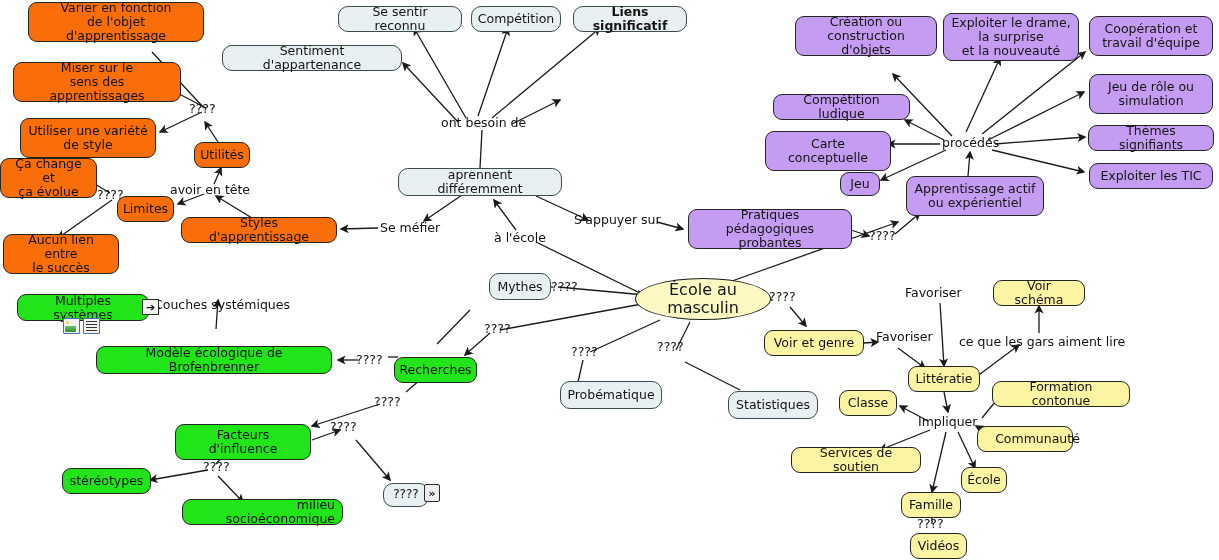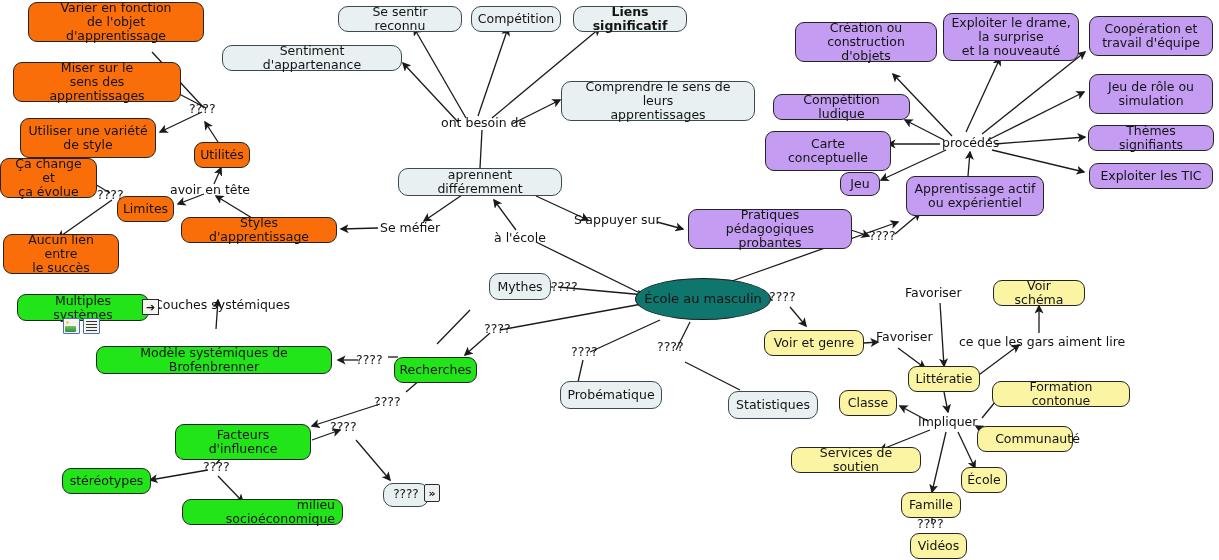--- a/index.html
+++ b/index.html
@@ -26,22 +26,22 @@
     white-space:pre-line;
     color:#141414;
     z-index:5;
   }
   .node.orange{background:#FA6E09;border-color:#242424;}
   .node.purple{background:#C49DF2;border-color:#242424;}
   .node.green{background:#22E519;border-color:#242424;}
   .node.yellow{background:#FBF4A3;border-color:#242424;}
   .node.grey{background:#E9F0F1;border-color:#3a4a4f;border-radius:10px;}
   .node.ellipse{
-    background:#0f766e;border-color:#1b1b1b;border-radius:50%;
-    font-size:13px;
+    background:#fef9c3;border-color:#1b1b1b;border-radius:50%;
+    font-size:16px;
   }
 
   
   .linklabel{
     position:absolute;
     font-size:12.5px;
     color:#111;
     background:transparent;
     white-space:nowrap;
     z-index:6;
@@ -196,32 +196,30 @@
   <div class="node orange" style="left:3px;top:234px;width:116px;height:40px;">Aucun lien entre
 le succès</div>
   <div class="node orange" style="left:194px;top:142px;width:56px;height:26px;">Utilités</div>
   <div class="node orange" style="left:117px;top:196px;width:57px;height:26px;">Limites</div>
   <div class="node orange" style="left:181px;top:217px;width:156px;height:26px;">Styles d'apprentissage</div>
 
   <div class="node grey" style="left:338px;top:6px;width:124px;height:26px;">Se sentir reconnu</div>
   <div class="node grey" style="left:471px;top:6px;width:90px;height:26px;">Compétition</div>
   <div class="node grey" style="left:573px;top:6px;width:114px;height:26px;font-weight:bold;">Liens significatif</div>
   <div class="node grey" style="left:222px;top:45px;width:180px;height:26px;">Sentiment d'appartenance</div>
-  <div class="node grey" style="left:561px;top:81px;width:194px;height:40px;">Comprendre le sens de leurs
-apprentissages</div>
   <div class="node grey" style="left:398px;top:168px;width:164px;height:28px;">aprennent différemment</div>
   <div class="node grey" style="left:489px;top:273px;width:62px;height:27px;">Mythes</div>
   <div class="node grey" style="left:560px;top:381px;width:102px;height:28px;">Probématique</div>
   <div class="node grey" style="left:728px;top:391px;width:90px;height:28px;">Statistiques</div>
   <div class="node grey" style="left:383px;top:483px;width:46px;height:24px;font-size:12px;">????</div>
   <div class="chev" style="left:424px;top:484px;">»</div>
 
   <div class="node purple" style="left:688px;top:209px;width:164px;height:40px;">Pratiques pédagogiques
 probantes</div>
-  <div class="node purple" style="left:795px;top:22px;width:142px;height:40px;">Création ou
+  <div class="node purple" style="left:795px;top:16px;width:142px;height:40px;">Création ou
 construction d'objets</div>
   <div class="node purple" style="left:943px;top:13px;width:136px;height:48px;">Exploiter le drame,
 la surprise
 et la nouveauté</div>
   <div class="node purple" style="left:1089px;top:16px;width:124px;height:40px;">Coopération et
 travail d'équipe</div>
   <div class="node purple" style="left:773px;top:94px;width:137px;height:26px;">Compétition ludique</div>
   <div class="node purple" style="left:1089px;top:74px;width:124px;height:40px;">Jeu de rôle ou
 simulation</div>
   <div class="node purple" style="left:765px;top:131px;width:126px;height:40px;">Carte conceptuelle</div>
@@ -231,21 +229,21 @@
   <div class="node purple" style="left:906px;top:176px;width:138px;height:40px;">Apprentissage actif
 ou expérientiel</div>
 
   <div class="node green" style="left:17px;top:294px;width:132px;height:27px;">Multiples systèmes</div>
   <div class="res-icons" style="left:63px;top:318px;">
     <span class="res-ico pic"></span>
     <span class="res-ico doc"></span>
   </div>
   <div class="linkglyph" style="left:142px;top:299px;">➔</div>
 
-  <div class="node green" style="left:96px;top:346px;width:236px;height:28px;">Modèle systémiques de Brofenbrenner</div>
+  <div class="node green" style="left:96px;top:346px;width:236px;height:28px;">Modèle écologique de Brofenbrenner</div>
   <div class="node green" style="left:394px;top:357px;width:83px;height:26px;">Recherches</div>
   <div class="node green" style="left:175px;top:424px;width:136px;height:36px;">Facteurs d'influence</div>
   <div class="node green" style="left:62px;top:468px;width:89px;height:26px;">stéréotypes</div>
   <div class="node green" style="left:182px;top:499px;width:161px;height:26px;text-align:right;">milieu socioéconomique</div>
 
   <div class="node ellipse" style="left:635px;top:278px;width:136px;height:42px;">École au masculin</div>
 
   <div class="node yellow" style="left:764px;top:330px;width:100px;height:26px;">Voir et genre</div>
   <div class="node yellow" style="left:993px;top:280px;width:92px;height:26px;">Voir schéma</div>
   <div class="node yellow" style="left:908px;top:366px;width:72px;height:26px;">Littératie</div>

